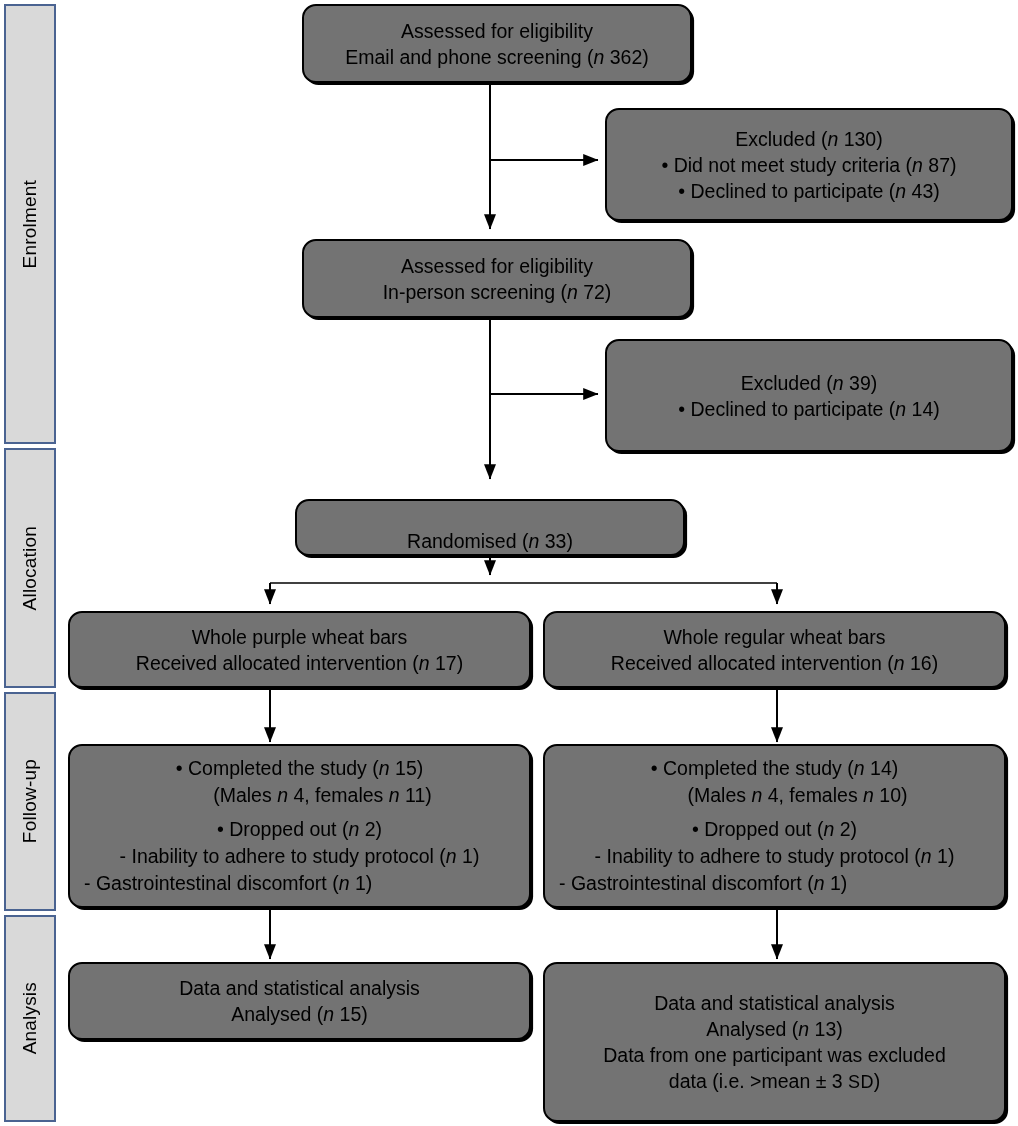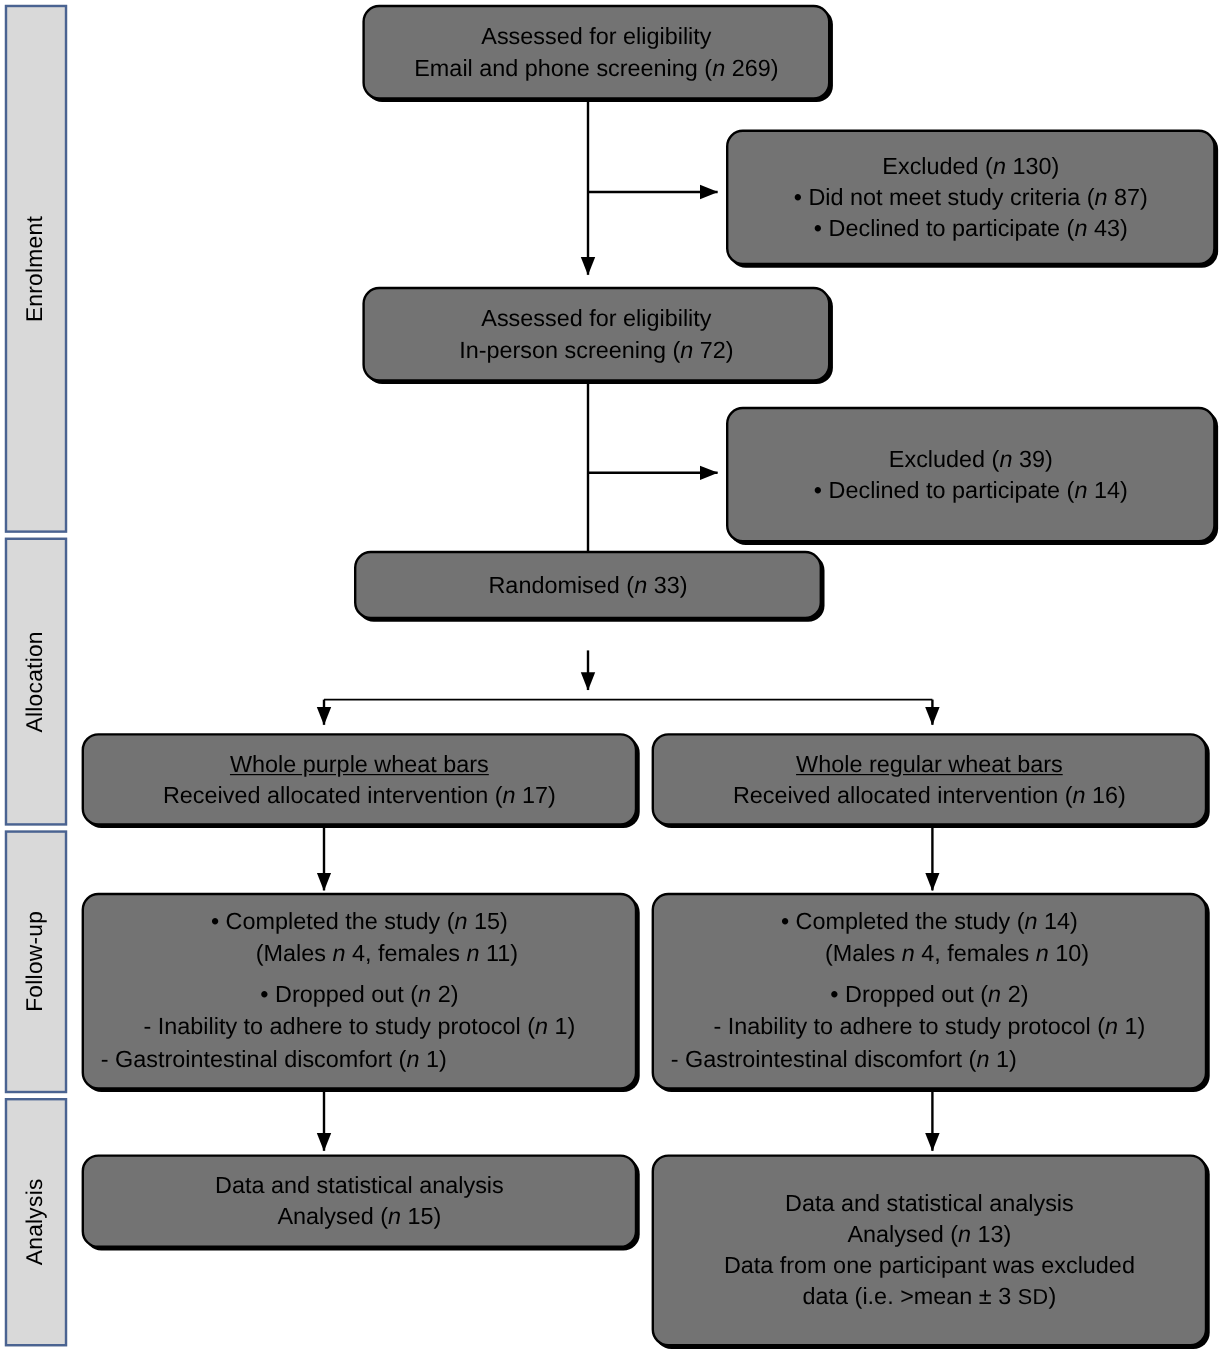--- a/index.html
+++ b/index.html
@@ -52,21 +52,21 @@
     align-items: center;
     justify-content: center;
     text-align: center;
     font-size: 19.5px;
     line-height: 26px;
     
     box-shadow: 2.5px 2.5px 0 -0.4px #000000;
   }
   .box .ln { display: block; white-space: nowrap; }
   .ital { font-style: italic; }
-  .und { text-decoration: underline; text-underline-offset: 2px; }
+  .und { text-underline-offset: 2px; }
   .bullet-line {
     display: block;
     white-space: nowrap;
     text-align: left;
   }
   .sc { font-size: 18px; letter-spacing: 0.3px; }
 
   
   #wires {
     position: absolute;
@@ -124,40 +124,40 @@
       <path d="M270,688 L270,742" marker-end="url(#ah)"></path>
       <path d="M777,688 L777,742" marker-end="url(#ah)"></path>
 
       <path d="M270,908 L270,959" marker-end="url(#ah)"></path>
       <path d="M777,908 L777,959" marker-end="url(#ah)"></path>
     </g>
   </svg>
 
   <div class="box" style="left:302px; top:4px; width:390px; height:79px;">
     <span class="ln">Assessed for eligibility</span>
-    <span class="ln"><span>Email and phone screening (</span><span class="ital">n</span><span> 269)</span></span>
+    <span class="ln"><span>Email and phone screening (</span><span class="ital">n</span><span> 362)</span></span>
   </div>
 
   <div class="box" style="left:605px; top:108px; width:408px; height:113px; justify-content:center;">
     <span class="ln"><span>Excluded (</span><span class="ital">n</span><span> 130)</span></span>
     <span class="bullet-line"><span>•</span><span> Did not meet study criteria (</span><span class="ital">n</span><span> 87)</span></span>
     <span class="bullet-line"><span>•</span><span> Declined to participate (</span><span class="ital">n</span><span> 43)</span></span>
   </div>
 
   <div class="box" style="left:302px; top:239px; width:390px; height:79px;">
     <span class="ln">Assessed for eligibility</span>
     <span class="ln"><span>In-person screening (</span><span class="ital">n</span><span> 72)</span></span>
   </div>
 
   <div class="box" style="left:605px; top:339px; width:408px; height:113px;">
     <span class="ln"><span>Excluded (</span><span class="ital">n</span><span> 39)</span></span>
     <span class="bullet-line"><span>•</span><span> Declined to participate (</span><span class="ital">n</span><span> 14)</span></span>
   </div>
 
-  <div class="box" style="left:295px; top:459px; width:390px; height:57px;">
+  <div class="box" style="left:295px; top:499px; width:390px; height:57px;justify-content:flex-end;">
     <span class="ln"><span>Randomised (</span><span class="ital">n</span><span> 33)</span></span>
   </div>
 
   <div class="box" style="left:68px; top:611px; width:463px; height:77px;">
     <span class="ln und">Whole purple wheat bars</span>
     <span class="ln"><span>Received allocated intervention (</span><span class="ital">n</span><span> 17)</span></span>
   </div>
 
   <div class="box" style="left:543px; top:611px; width:463px; height:77px;">
     <span class="ln und">Whole regular wheat bars</span>

